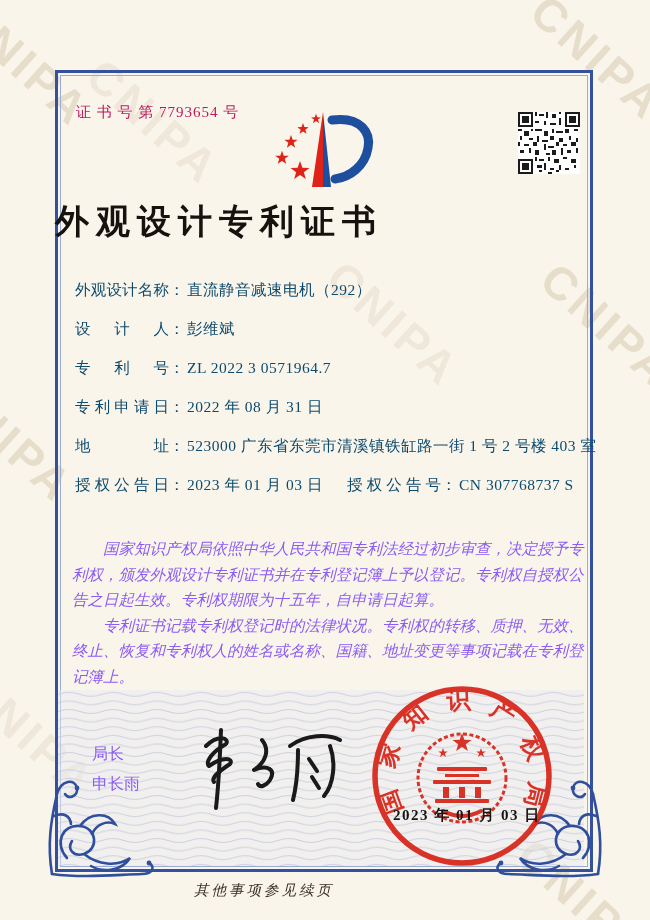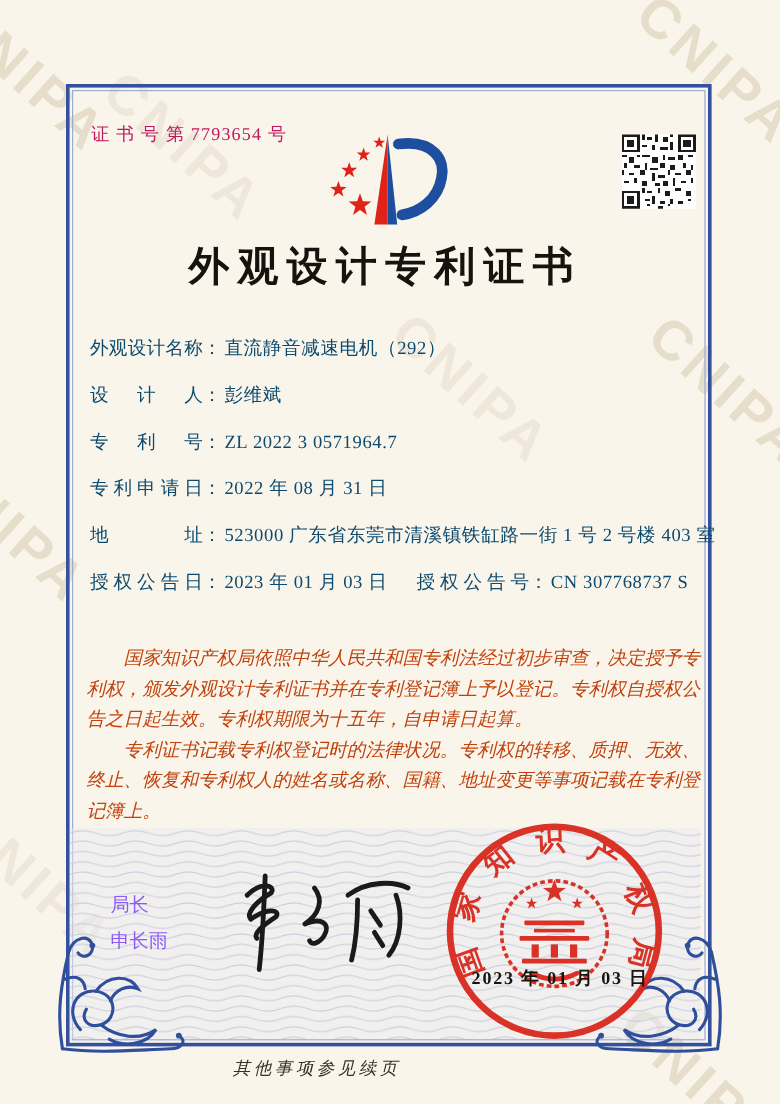--- a/index.html
+++ b/index.html
@@ -30,35 +30,35 @@
   .flourish{ position:absolute; width:118px; height:118px; }
   .flourish.bl{ left:40px; top:762px; }
   .flourish.br{ right:40px; top:762px; transform:scaleX(-1); }
   
   .cert-no{
     position:absolute; left:76px; top:103px; font-size:15px; letter-spacing:1px; color:#be185d;
   }
   .logo{ position:absolute; left:252px; top:92px; }
   .qr{ position:absolute; left:518px; top:112px; width:62px; height:62px; }
   .title{
-    position:absolute; left:55px; top:199px; width:532px; text-align:center;
+    position:absolute; left:55px; top:199px; width:532px; text-align:left;
     font-size:34px; font-weight:bold; letter-spacing:7px; color:#16130f;
   }
   
   .fields{ position:absolute; left:75px; top:280px; width:512px; font-size:15.5px; color:#0c4a6e; }
   .frow{ height:39px; white-space:nowrap; }
   .flab{ display:inline-block; width:112px; }
   .flab-t{ display:inline-block; width:94px; text-align:justify; text-align-last:justify; }
   .fval{ letter-spacing:.5px; }
   .grant2{ position:absolute; left:260px; top:0;margin-left:12px; }
   .grow{ position:relative; }
   
   .bodytext{
     position:absolute; left:72px; top:536px; width:512px;
-    font-size:15.5px; line-height:25.5px; color:#c2410c; font-style:italic;
+    font-size:15.5px; line-height:25.5px; color:#8b5cf6; font-style:italic;
   }
   .bodytext p{ margin:0; text-indent:2em; }
   
   .sig-block{ position:absolute; left:92px; top:744px; font-size:16px; color:#8b5cf6; }
   .sig-block div{ height:30px; }
   .sig-svg{ position:absolute; left:178px; top:726px; }
   
   .seal{ position:absolute; left:367px; top:681px; opacity:.94; }
   .seal-date{
     position:absolute; left:393px; top:806px; font-size:15px; letter-spacing:1.5px;

